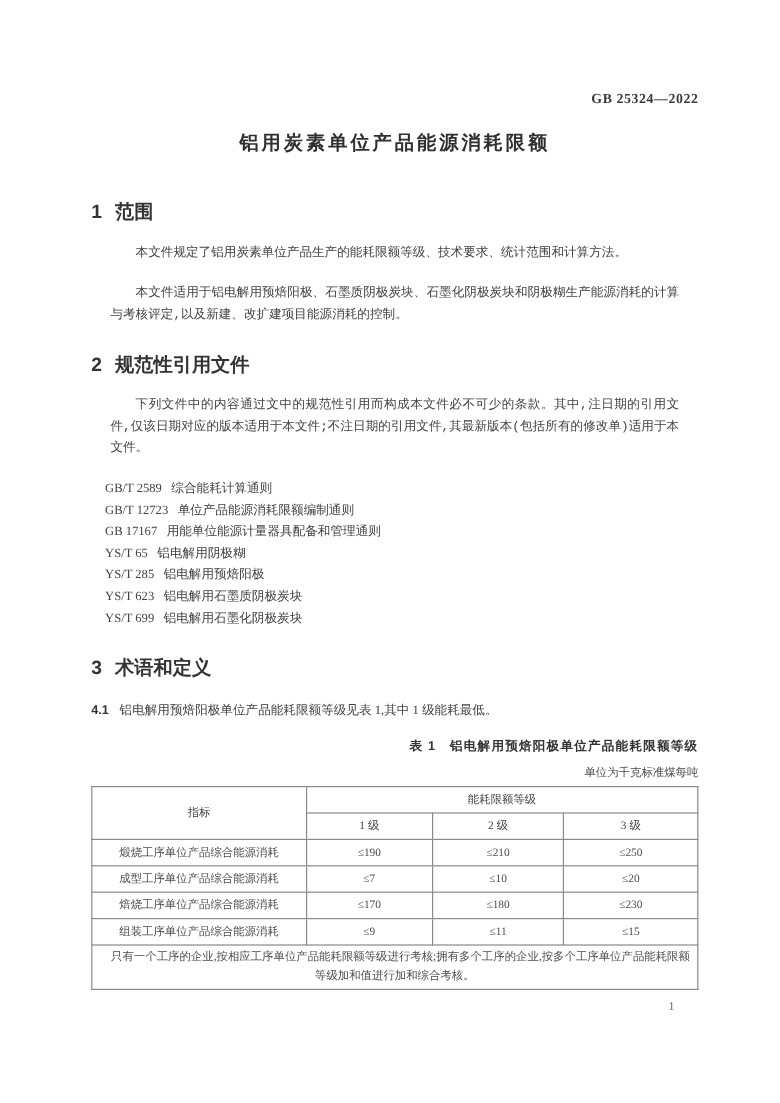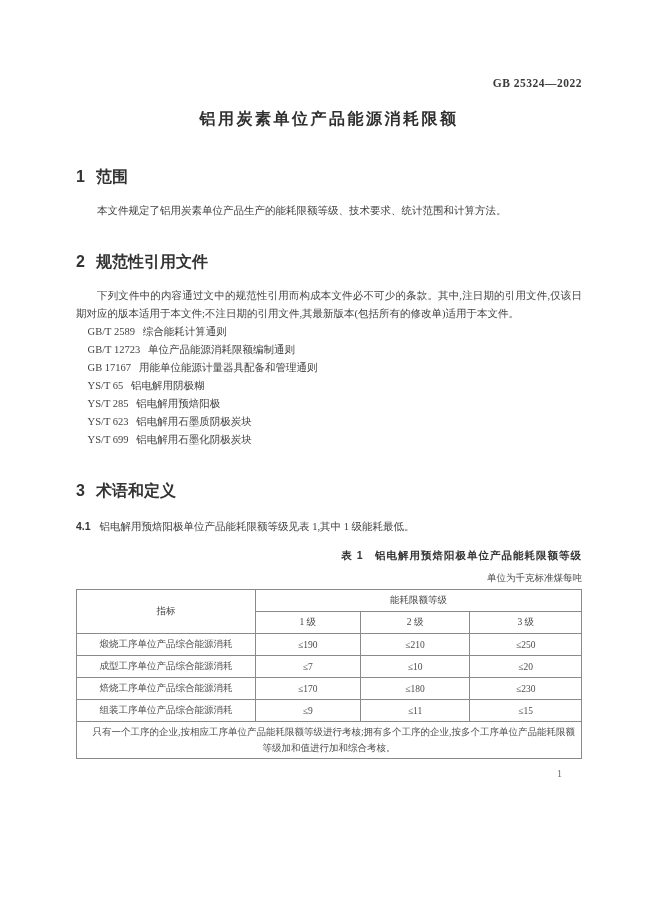--- a/index.html
+++ b/index.html
@@ -33,28 +33,29 @@
     font-family:"Liberation Sans","DejaVu Sans",sans-serif;
   }
   .clause-head{
     font-size:16px;
     font-weight:bold;
     color:#333;
     font-family:"Liberation Sans","DejaVu Sans",sans-serif;
   }
   .clause-head .no{margin-right:11px;}
   .mt-sec1{margin-top:37px;}
-  .mt-sec{margin-top:32px;}
+  .mt-sec{margin-top:22px;}
   .body-p{
     font-size:10.5px;
     line-height:18px;
-    margin:0;
+    margin:16px;
     text-align:justify;
     text-indent:2em;
     color:#424242;
+    font-family:Liberation Mono, monospace;
   }
   .first-p{margin-top:14px;}
   .ref-list{margin-top:0;}
   .ref-item{
     font-size:10.5px;
     line-height:18px;
     padding-left:1.1em;
     color:#424242;
     white-space:pre;
   }
@@ -127,20 +128,21 @@
 <div class="page">
 
   <div class="doc-code">GB 25324—2022</div>
 
   <div class="doc-title">铝用炭素单位产品能源消耗限额</div>
 
   <div class="clause-head mt-sec1">
     <span class="no">1</span><span>范围</span>
   </div>
   <p class="body-p first-p">本文件规定了铝用炭素单位产品生产的能耗限额等级、技术要求、统计范围和计算方法。</p>
+  <p class="body-p">本文件适用于铝电解用预焙阳极、石墨质阴极炭块、石墨化阴极炭块和阴极糊生产能源消耗的计算与考核评定,以及新建、改扩建项目能源消耗的控制。</p>
 
   <div class="clause-head mt-sec">
     <span class="no">2</span><span>规范性引用文件</span>
   </div>
   <p class="body-p first-p">下列文件中的内容通过文中的规范性引用而构成本文件必不可少的条款。其中,注日期的引用文件,仅该日期对应的版本适用于本文件;不注日期的引用文件,其最新版本(包括所有的修改单)适用于本文件。</p>
   <div class="ref-list">
     <div class="ref-item">GB/T 2589   综合能耗计算通则</div>
     <div class="ref-item">GB/T 12723   单位产品能源消耗限额编制通则</div>
     <div class="ref-item">GB 17167   用能单位能源计量器具配备和管理通则</div>
     <div class="ref-item">YS/T 65   铝电解用阴极糊</div>

